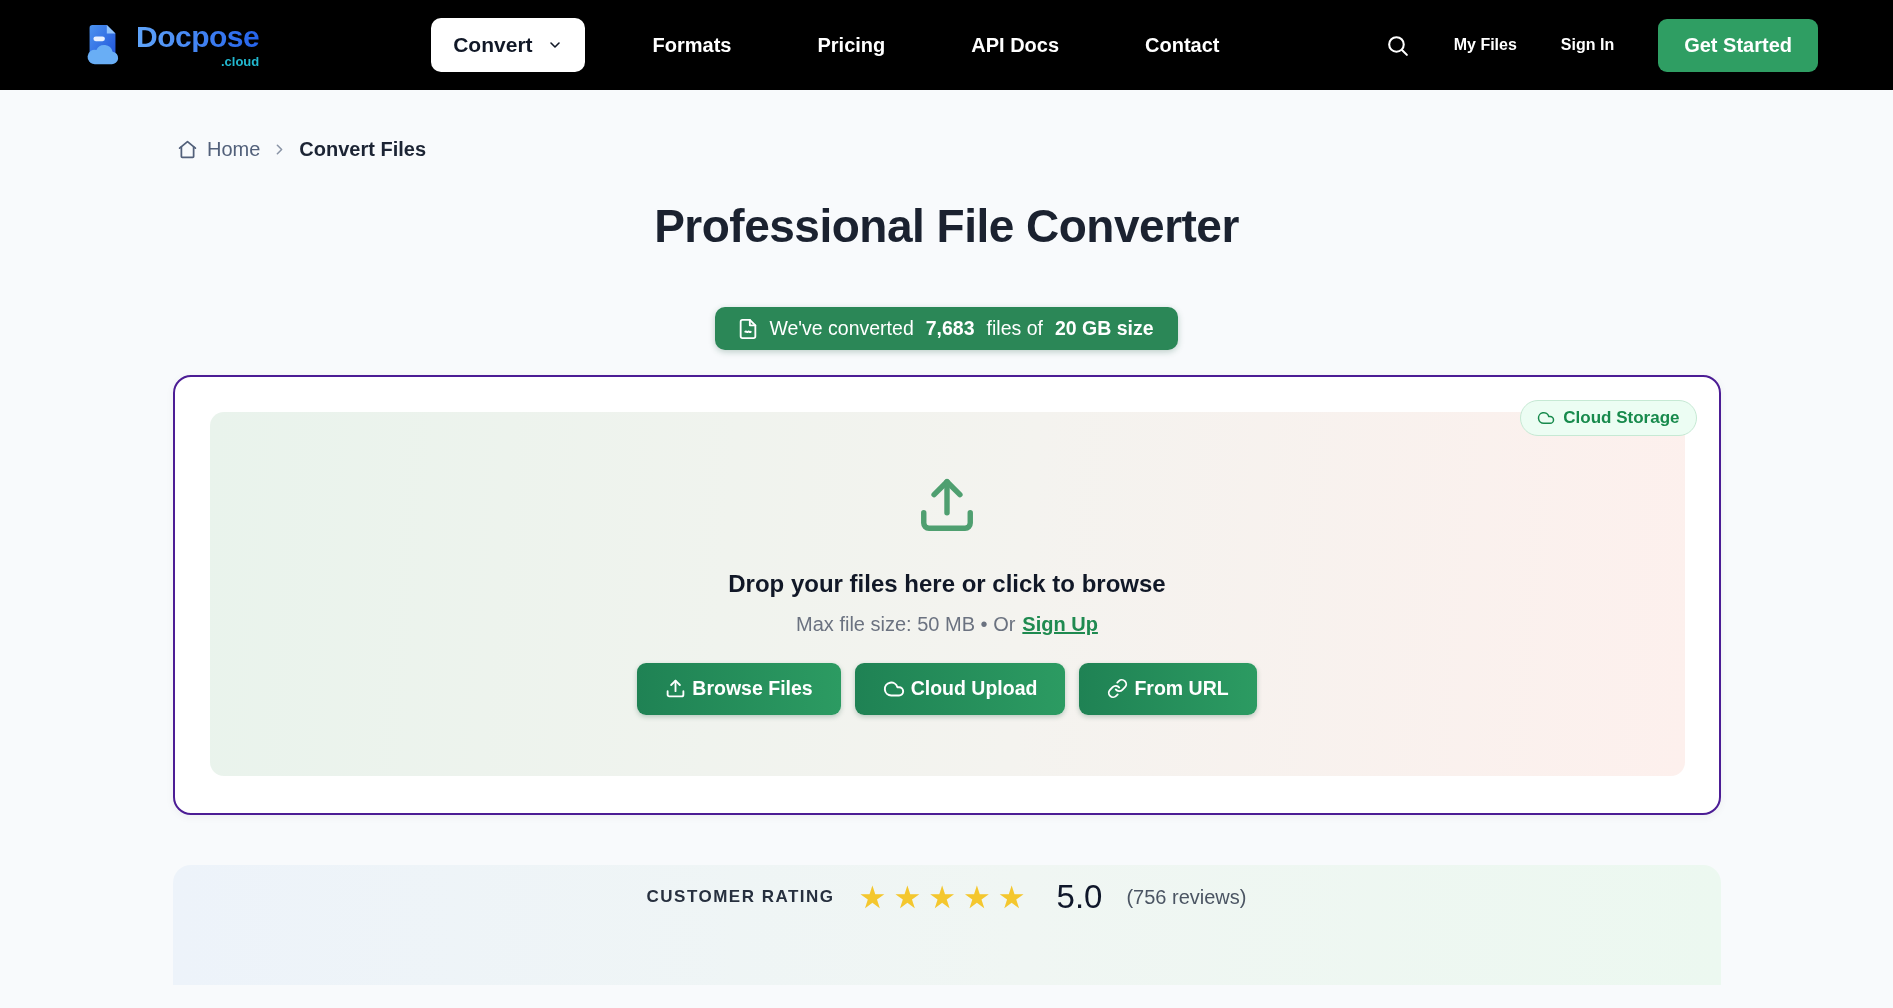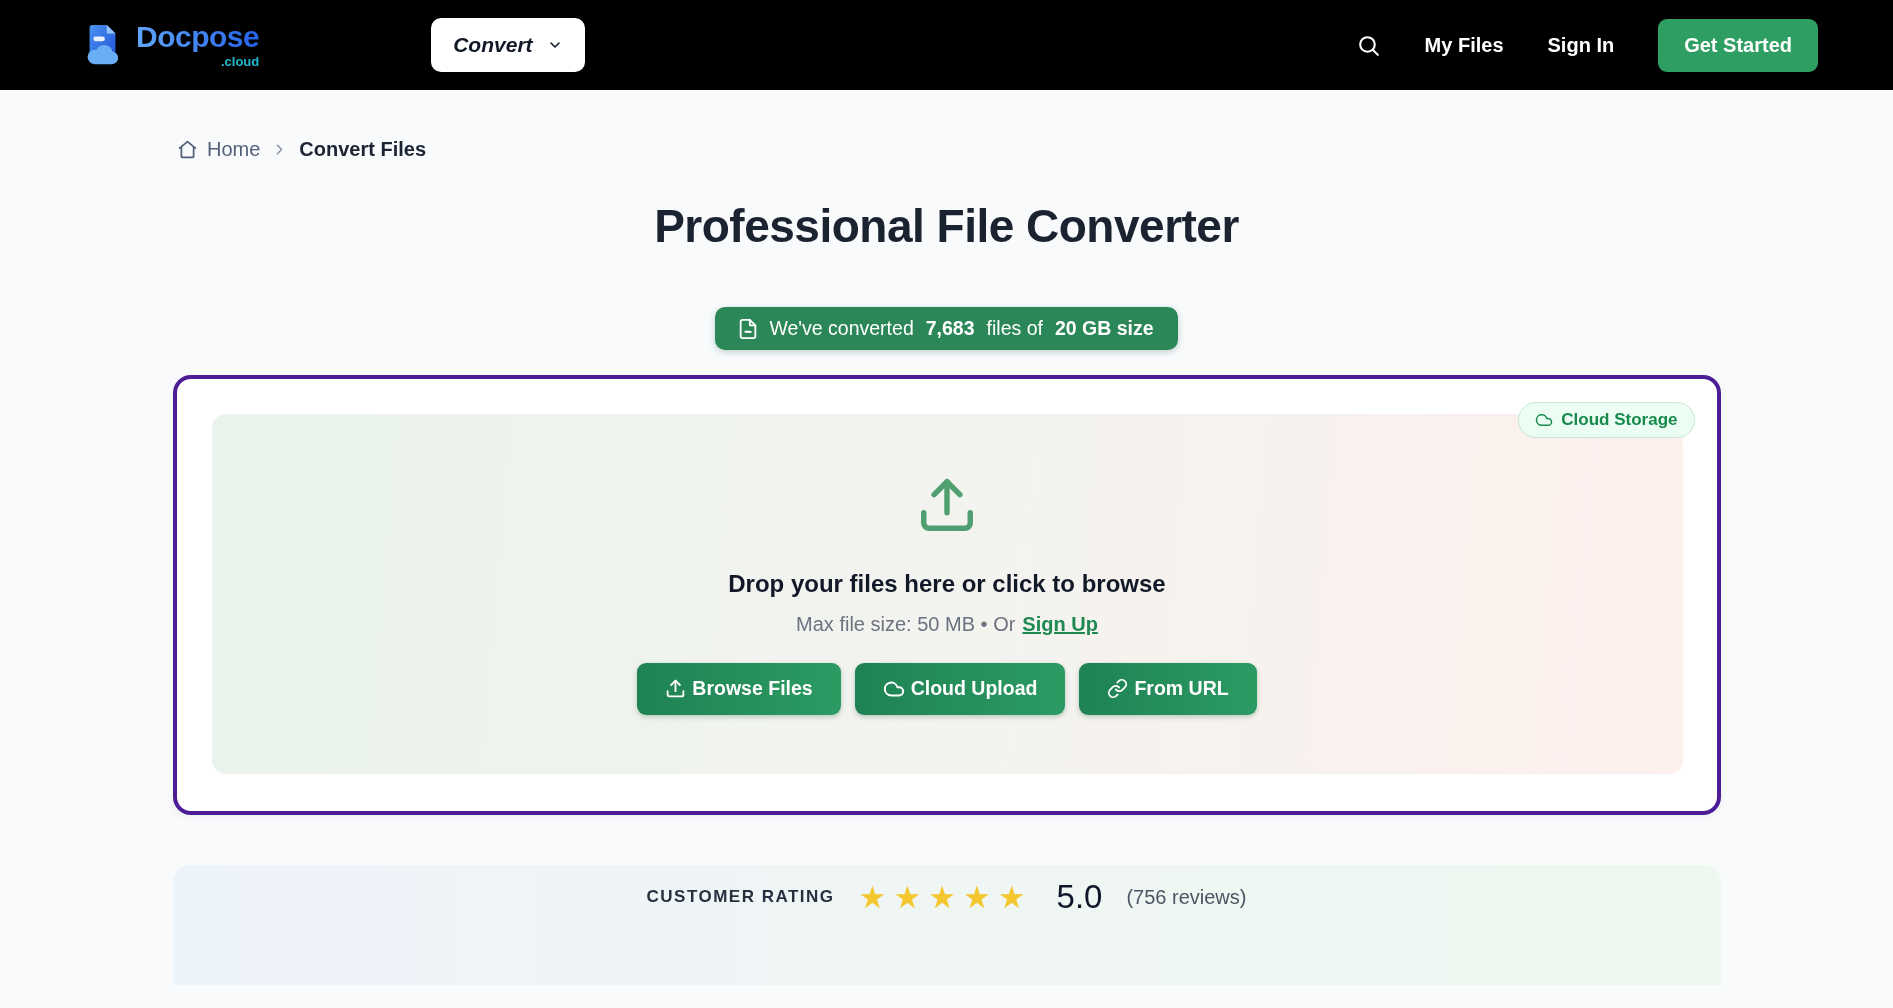--- a/index.html
+++ b/index.html
@@ -10,26 +10,26 @@
   
   .nav { height:90px; background:#000; display:flex; align-items:center; padding:0 75px 0 80px; }
   .logo { display:flex; align-items:center; gap:10px; cursor:pointer; }
   .logo-text { display:flex; flex-direction:column; line-height:1; }
   .logo-name { font-size:30px; font-weight:800; letter-spacing:-0.5px;
                background:linear-gradient(90deg,#60a5fa,#2563eb);
                -webkit-background-clip:text; background-clip:text; color:transparent; }
   .logo-tld  { font-size:13px; font-weight:700; color:#22b8cf; align-self:flex-end; margin-top:3px; }
   .convert-pill { margin-left:172px; background:#fff; color:#111827; border:none; border-radius:10px;
                   padding:15px 22px; display:flex; align-items:center; gap:14px;
-                  font-size:21px; font-weight:700; font-family:inherit; cursor:pointer;font-style:italic; }
+                  font-size:21px; font-weight:700; font-family:inherit; cursor:pointer; }
   .nav-links { display:flex; margin-left:68px; gap:86px; }
   .nav-link { color:#fff; font-size:20px; font-weight:600; text-decoration:none; cursor:pointer; }
   .nav-right { margin-left:auto; display:flex; align-items:center; gap:44px; }
   .search-btn { background:none; border:none; color:#fff; cursor:pointer; padding:0; }
-  .nav-right a { color:#fff; font-size:20px; font-weight:600; text-decoration:none; cursor:pointer; }
+  .nav-right a { color:#fff; font-size:16px; font-weight:600; text-decoration:none; cursor:pointer; }
   .get-started { background:#2f9e63; color:#fff; border:none; border-radius:9px; padding:15px 26px;
                  font-size:20px; font-weight:700; font-family:inherit; cursor:pointer; }
 
   
   .breadcrumb { display:flex; align-items:center; gap:11px; margin:48px 0 0 177px; font-size:20px; }
   .crumb-home { display:flex; align-items:center; gap:9px; color:#52607a; text-decoration:none; cursor:pointer; }
   .crumb-sep { color:#8a94a6; }
   .crumb-current { color:#1c2434; font-weight:700; }
 
   
@@ -37,21 +37,21 @@
   .hero-title { margin-top:38px; font-size:46px; font-weight:800; color:#1b2230; letter-spacing:-0.5px; }
   .hero-sub { margin:18px auto 0; max-width:1470px; font-size:27.5px; color:#4a5568; line-height:1.38; }
   .stats-badge { margin-top:54px; display:inline-flex; align-items:center; gap:8px;
                  background:#2b8757; color:#fff; border-radius:10px; padding:10px 22px;
                  font-size:19.5px; box-shadow:0 2px 6px rgba(16,80,50,.25); }
   .stats-badge b { font-weight:700; }
   .stats-badge .seg { margin:0 2px; }
 
   
   .card { position:relative; width:1548px; height:440px; margin:25px auto 0; background:#fff;
-          border:4px solid #4c1d95; border-radius:18px; box-shadow:0 2px 8px rgba(15,23,42,.05); }
+          border:2px solid #4c1d95; border-radius:18px; box-shadow:0 2px 8px rgba(15,23,42,.05); }
   .chip { position:absolute; top:23px; right:22px; z-index:2; display:flex; align-items:center; gap:8px;
           background:#ecfdf3; border:1px solid #c6e9d4; color:#178a4c; border-radius:999px;
           padding:7px 16px; font-size:17px; font-weight:600; }
   .dropzone { position:absolute; left:35px; right:34px; top:35px; bottom:37px; border-radius:14px;
               background:linear-gradient(95deg,#e9f3ec 0%,#f4f3ef 55%,#fdf0ed 100%);
               display:flex; flex-direction:column; align-items:center; justify-content:center; cursor:pointer; }
   .upload-glyph { color:#4f9f70; margin-bottom:34px; }
   .dz-title { font-size:24px; font-weight:700; color:#111827; }
   .dz-note { margin-top:15px; font-size:20px; color:#6b7280; display:flex; gap:7px; align-items:center; }
   .dz-note a { color:#1f8a50; font-weight:700; text-decoration:underline; cursor:pointer; }
@@ -98,20 +98,26 @@
 
   <button class="convert-pill">
     <span>Convert</span>
     <span>
       <svg width="16" height="16" viewBox="0 0 24 24" fill="none" stroke="currentColor" stroke-width="2.4" stroke-linecap="round" stroke-linejoin="round">
           <polyline points="6 9 12 15 18 9"></polyline>
         </svg>
     </span>
   </button>
 
+  <nav class="nav-links">
+    <a class="nav-link">Formats</a>
+    <a class="nav-link">Pricing</a>
+    <a class="nav-link">API Docs</a>
+    <a class="nav-link">Contact</a>
+  </nav>
 
   <div class="nav-right">
     <button class="search-btn">
       <span>
         <svg width="25" height="25" viewBox="0 0 24 24" fill="none" stroke="currentColor" stroke-width="2" stroke-linecap="round">
             <circle cx="11" cy="11" r="7"></circle>
             <line x1="21" y1="21" x2="16.3" y2="16.3"></line>
           </svg>
       </span>
     </button>

